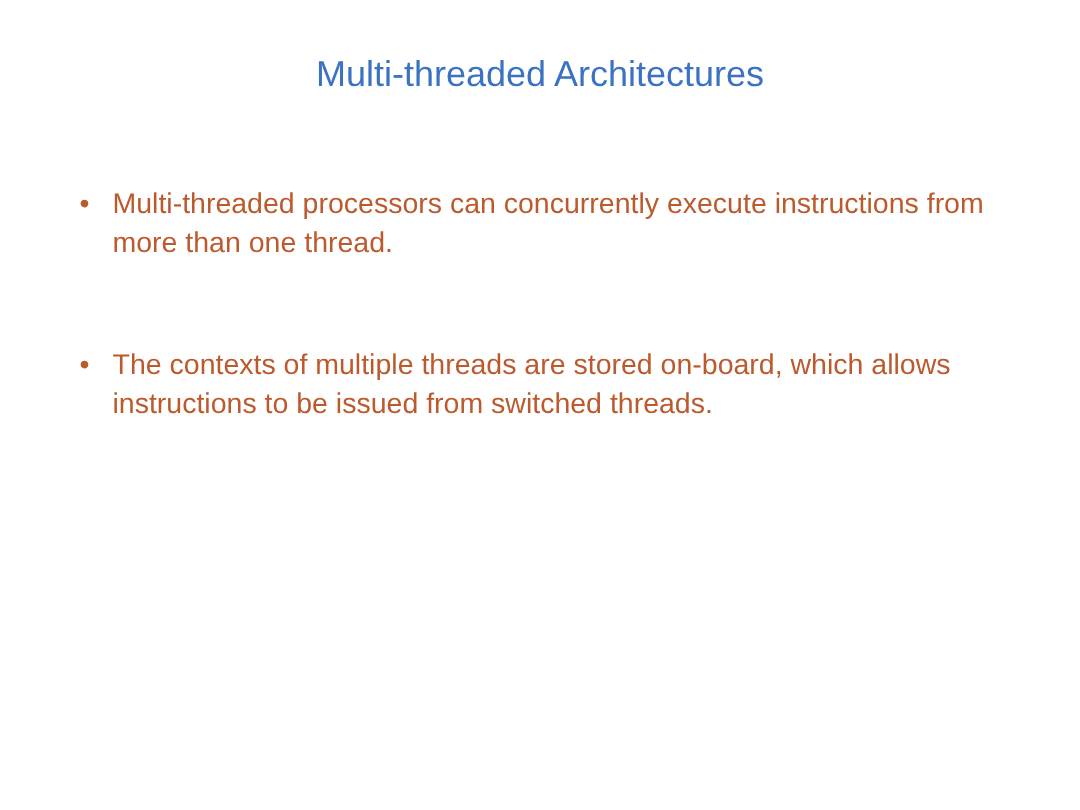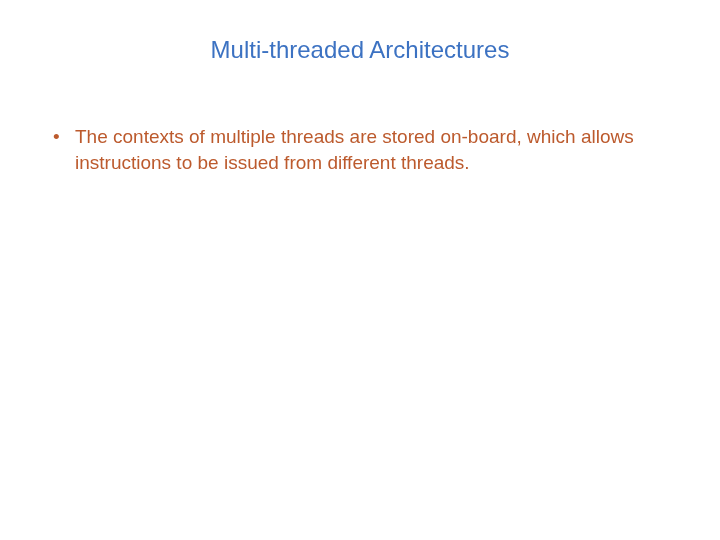--- a/index.html
+++ b/index.html
@@ -48,15 +48,16 @@
       font-size: 19px;
       color: #bc5a2d;
     }
   </style>
 </head>
 <body>
 
 <div class="slide">
   <h1 class="title">Multi-threaded Architectures</h1>
   <ul class="bullets">
-    <li>The contexts of multiple threads are stored on-board, which allows instructions to be issued from different threads.</li>
+    <li>Multi-threaded processors can concurrently execute instructions from more than one thread.</li>
+    <li>The contexts of multiple threads are stored on-board, which allows instructions to be issued from switched threads.</li>
   </ul>
 </div>
 
 </body></html>

